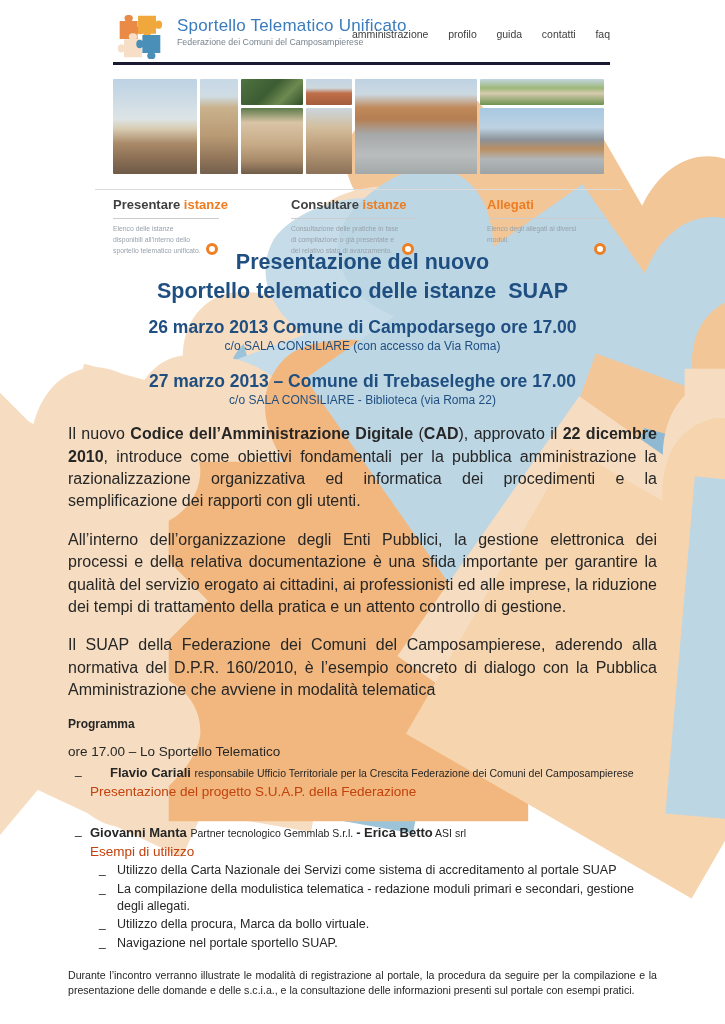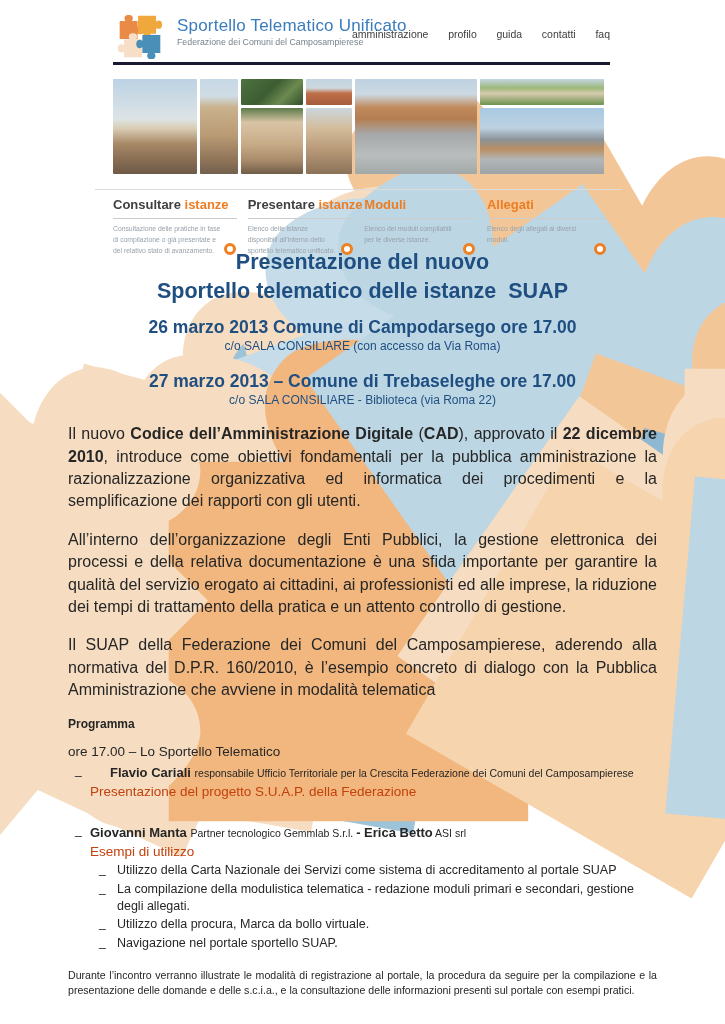--- a/index.html
+++ b/index.html
@@ -181,33 +181,28 @@
   <div class="photo ph-roofs"></div>
   <div class="photo ph-facade-l"></div>
   <div class="photo ph-facade-r"></div>
   <div class="photo ph-piazza"></div>
   <div class="photo ph-villa"></div>
   <div class="photo ph-market"></div>
 </div>
 <div class="strip-divider"></div>
 
 <div class="features">
-  <div class="feature f2">
-    <h3><span class="t-main">Consultare </span><span class="t-accent">istanze</span></h3>
-    <p>Consultazione delle pratiche in fase di compilazione o già presentate e del relativo stato di avanzamento.</p>
-    <div class="go-circle"></div>
-  </div>
   <div class="feature f1">
     <h3><span class="t-main">Presentare </span><span class="t-accent">istanze</span></h3>
     <p>Elenco delle istanze disponibili all’interno dello sportello telematico unificato.</p>
     <div class="go-circle"></div>
   </div>
-  <div class="feature f3">
-    <h3><span class="t-main"></span><span class="t-accent">Moduli</span></h3>
-    <p>Elenco dei moduli compilabili per le diverse istanze.</p>
+  <div class="feature f2">
+    <h3><span class="t-main">Consultare </span><span class="t-accent">istanze</span></h3>
+    <p>Consultazione delle pratiche in fase di compilazione o già presentate e del relativo stato di avanzamento.</p>
     <div class="go-circle"></div>
   </div>
   <div class="feature f4">
     <h3><span class="t-main"></span><span class="t-accent">Allegati</span></h3>
     <p>Elenco degli allegati ai diversi moduli.</p>
     <div class="go-circle"></div>
   </div>
 </div>
 
 <div class="doc">

